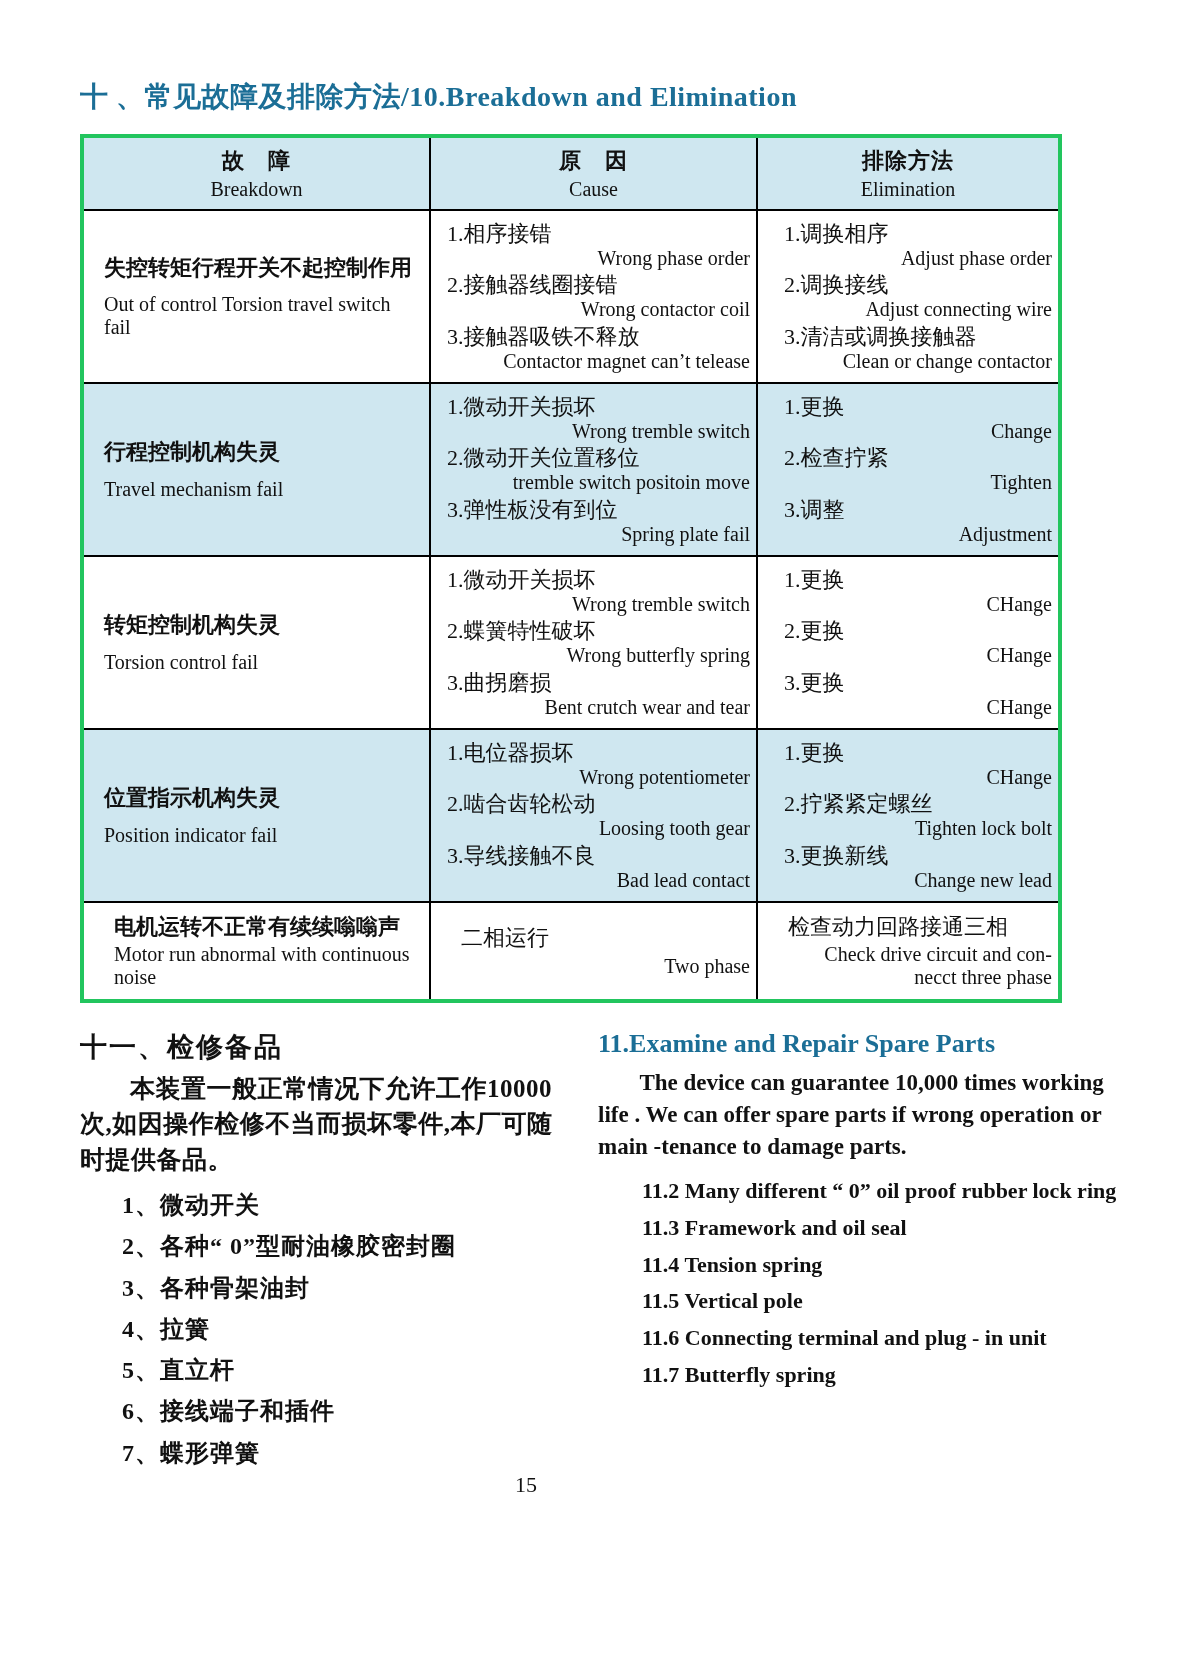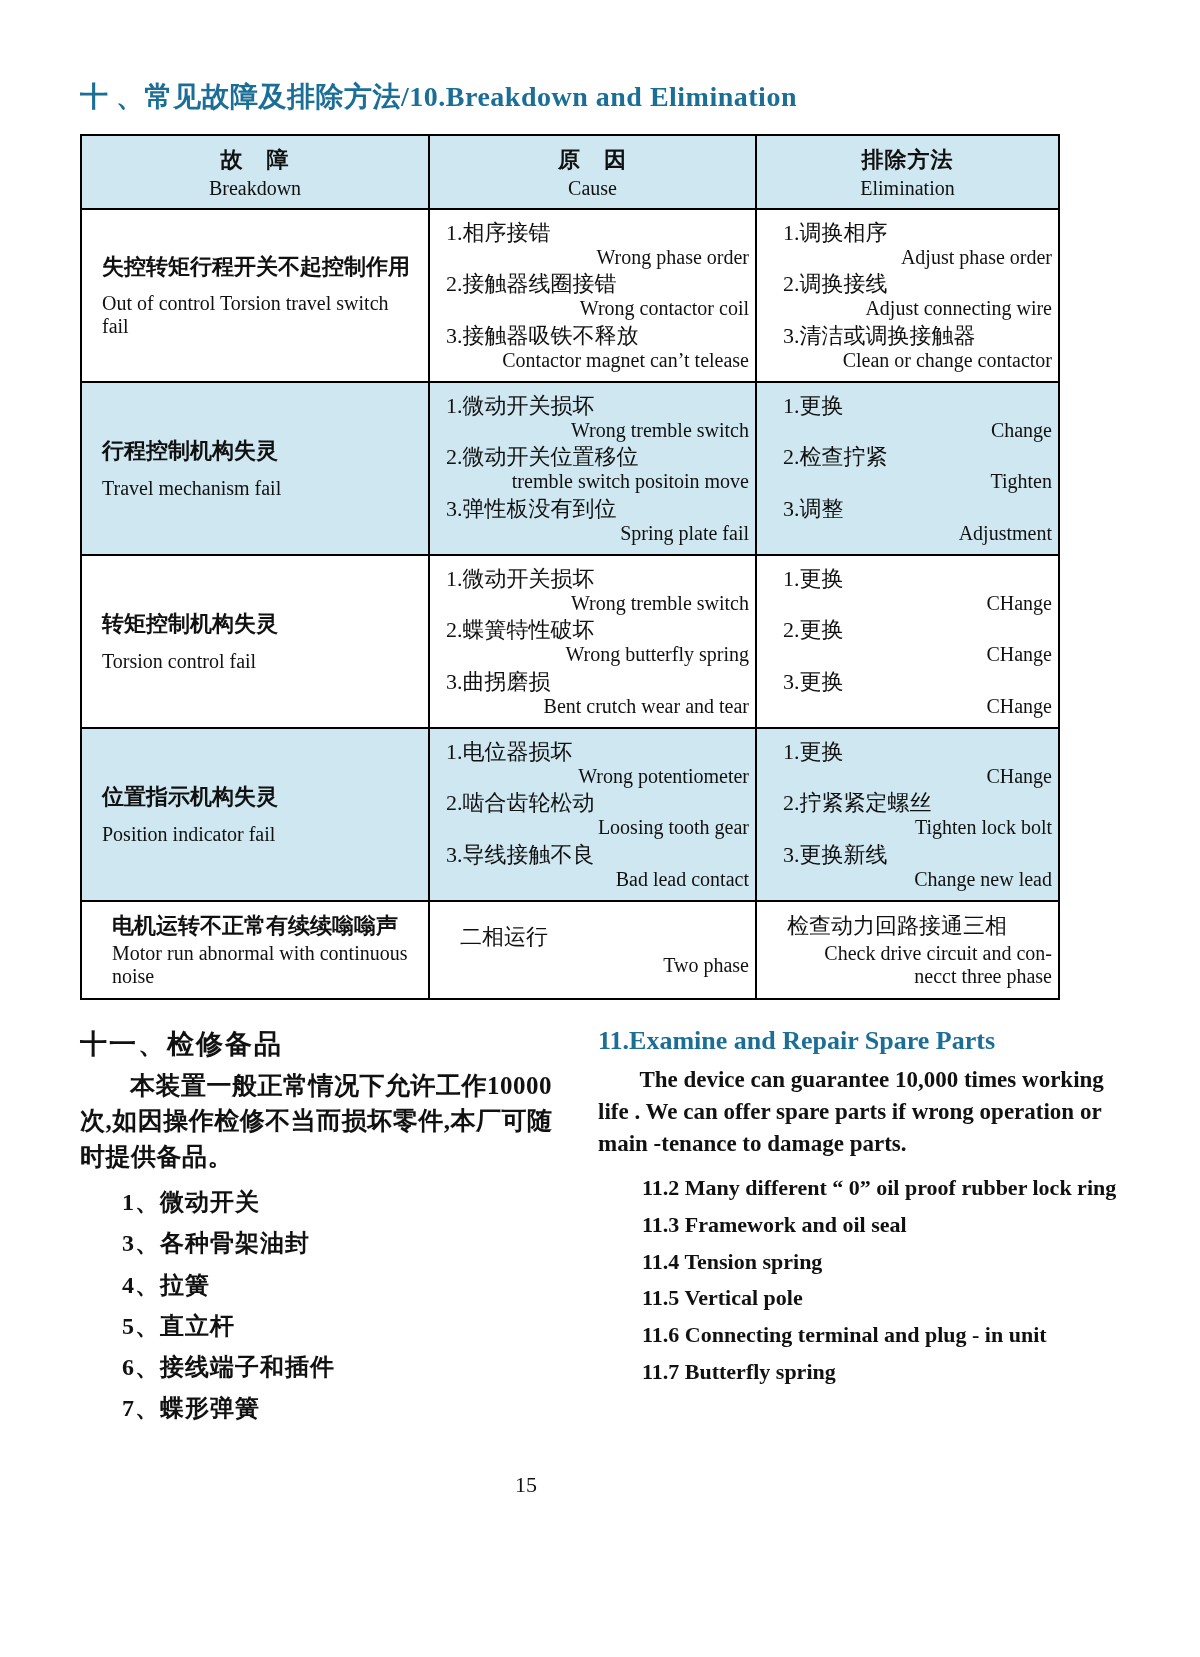--- a/index.html
+++ b/index.html
@@ -13,21 +13,21 @@
 
   
   .sec10-title {
     font-size:28px; font-weight:bold; color:#1b6e96;
     letter-spacing:0.5px; margin-bottom:18px;
   }
 
   
   table.bk {
     width:978px; border-collapse:collapse; table-layout:fixed;
-    border:2px solid #22c55e;
+    border:4px solid #22c55e;
   }
   table.bk col.c1 { width:348px; }
   table.bk col.c2 { width:327px; }
   table.bk col.c3 { width:303px; }
   table.bk th, table.bk td { border:2px solid #000; }
   table.bk thead tr { background:#cfe7f0; height:74px; }
   table.bk th { text-align:center; vertical-align:middle; font-weight:normal; }
   table.bk th .hz { font-size:22px; font-weight:bold; letter-spacing:1px; }
   table.bk th .he { font-size:20px; margin-top:2px; }
 
@@ -257,20 +257,21 @@
         </tr>
       </tbody>
   </table>
 
   <div class="sec11">
     <div class="col-zh">
       <div class="zh-title">十一、检修备品</div>
       <div class="zh-para">本装置一般正常情况下允许工作10000次,如因操作检修不当而损坏零件,本厂可随时提供备品。</div>
       <ul class="zh-list" id="zh-items">
           <li>1、微动开关</li>
+          <li>2、各种“ 0”型耐油橡胶密封圈</li>
           <li>3、各种骨架油封</li>
           <li>4、拉簧</li>
           <li>5、直立杆</li>
           <li>6、接线端子和插件</li>
           <li>7、蝶形弹簧</li>
         </ul>
     </div>
     <div class="col-en">
       <div class="en-title">11.Examine and Repair Spare Parts</div>
       <div class="en-para">The device  can guarantee 10,000 times working life .  We can offer  spare parts  if wrong operation or main -tenance to damage  parts.</div>

